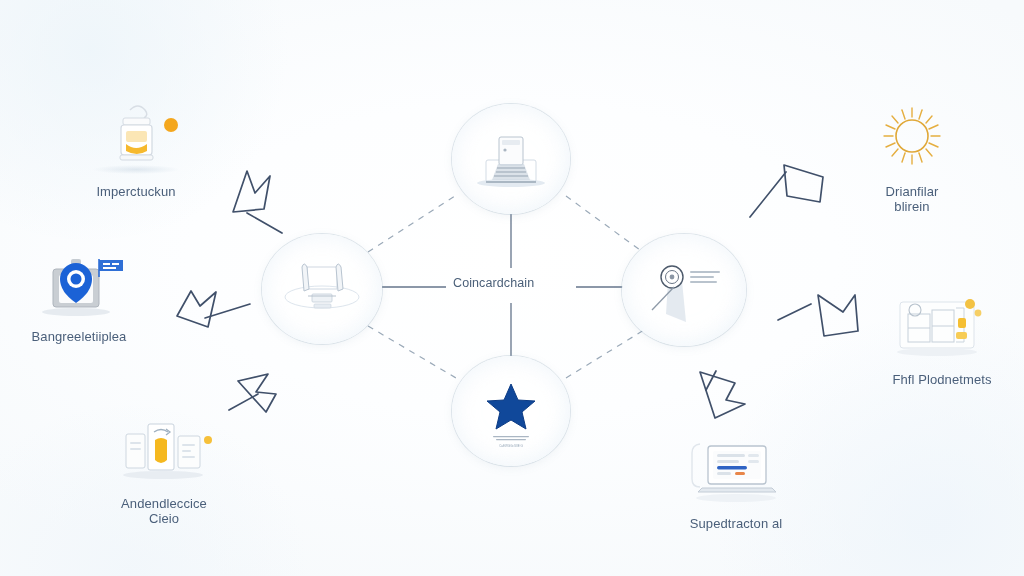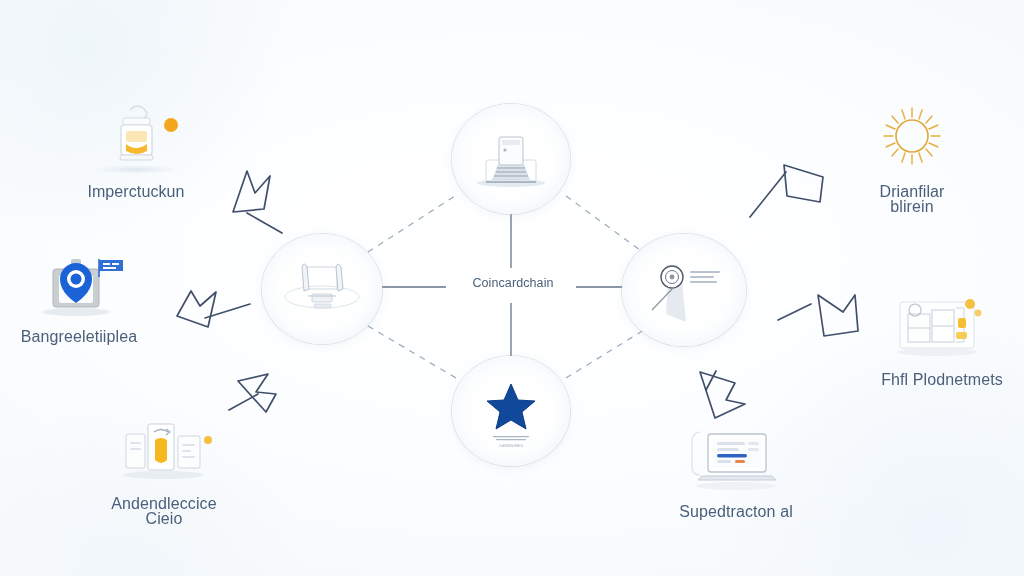--- a/index.html
+++ b/index.html
@@ -57,51 +57,50 @@
   .node-bottom { left: 452px; top: 356px;  width: 118px; height: 110px; }
 
   .node-inner { position: relative; width: 100%; height: 100%; }
 
   
   .hub-label {
     position: absolute;
     left: 453px;
     top: 276px;
     width: 120px;
-    text-align: center;
     font-size: 12.5px;
     color: #4a5f78;
     letter-spacing: .1px;
     white-space: nowrap;
   }
 
   
   .periph {
     position: absolute;
     width: 168px;
     text-align: center;
   }
   .periph .art {
     position: relative;
     height: 76px;
     margin: 0 auto 8px auto;
     width: 120px;
   }
   .periph .cap {
-    font-size: 16px;
+    font-size: 13px;
     line-height: 15px;
     color: #4a5f7a;
     letter-spacing: .1px;
   }
   .p-tl { left: 52px;  top: 100px; }
   .p-ml { left: -5px;  top: 245px; }
   .p-bl { left: 80px;  top: 412px; }
   .p-tr { left: 828px; top: 100px; }
   .p-mr { left: 858px; top: 288px; }
-  .p-br { left: 652px; top: 420px; }
+  .p-br { left: 652px; top: 432px; }
 
   
   .ground {
     position: absolute;
     left: 50%;
     bottom: 2px;
     transform: translateX(-50%);
     width: 86px;
     height: 9px;
     border-radius: 50%;

